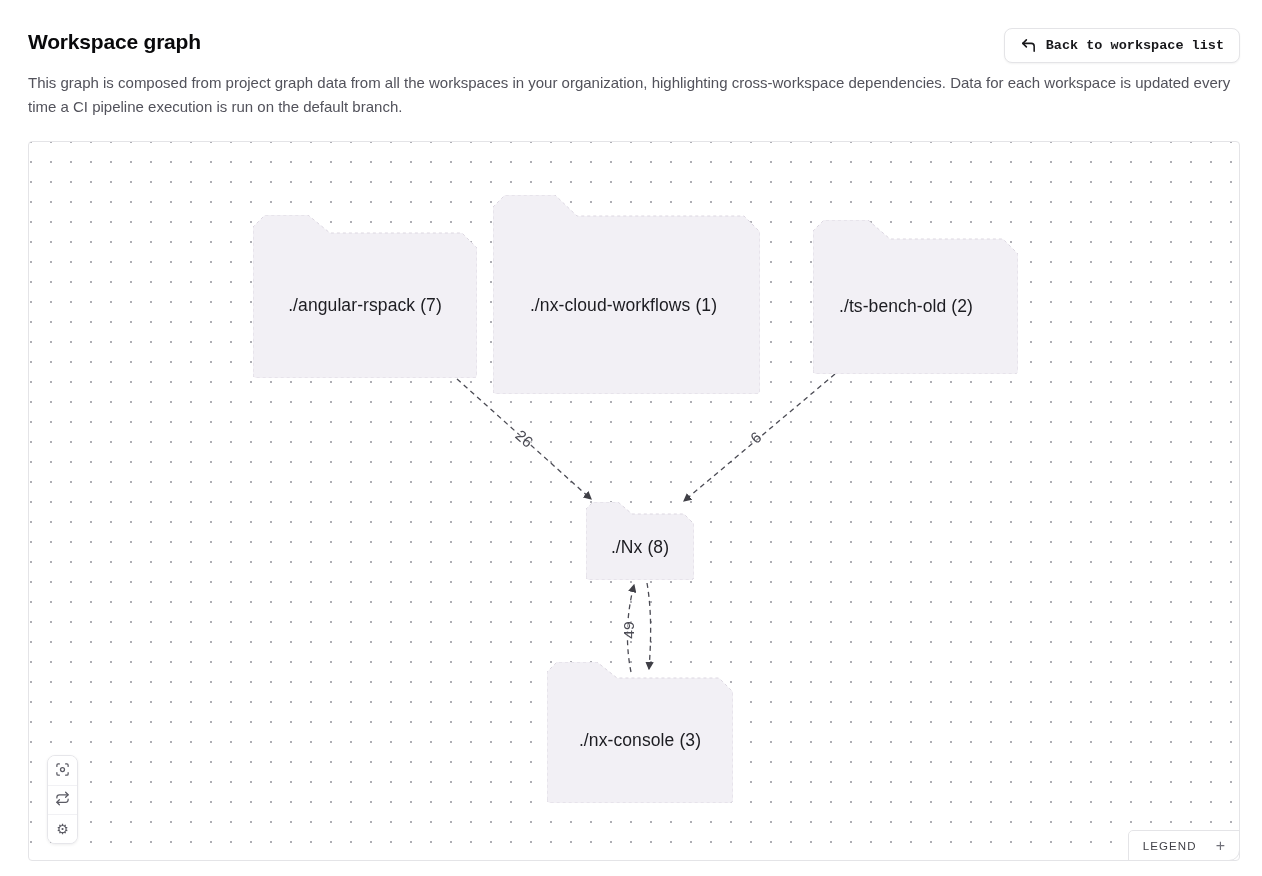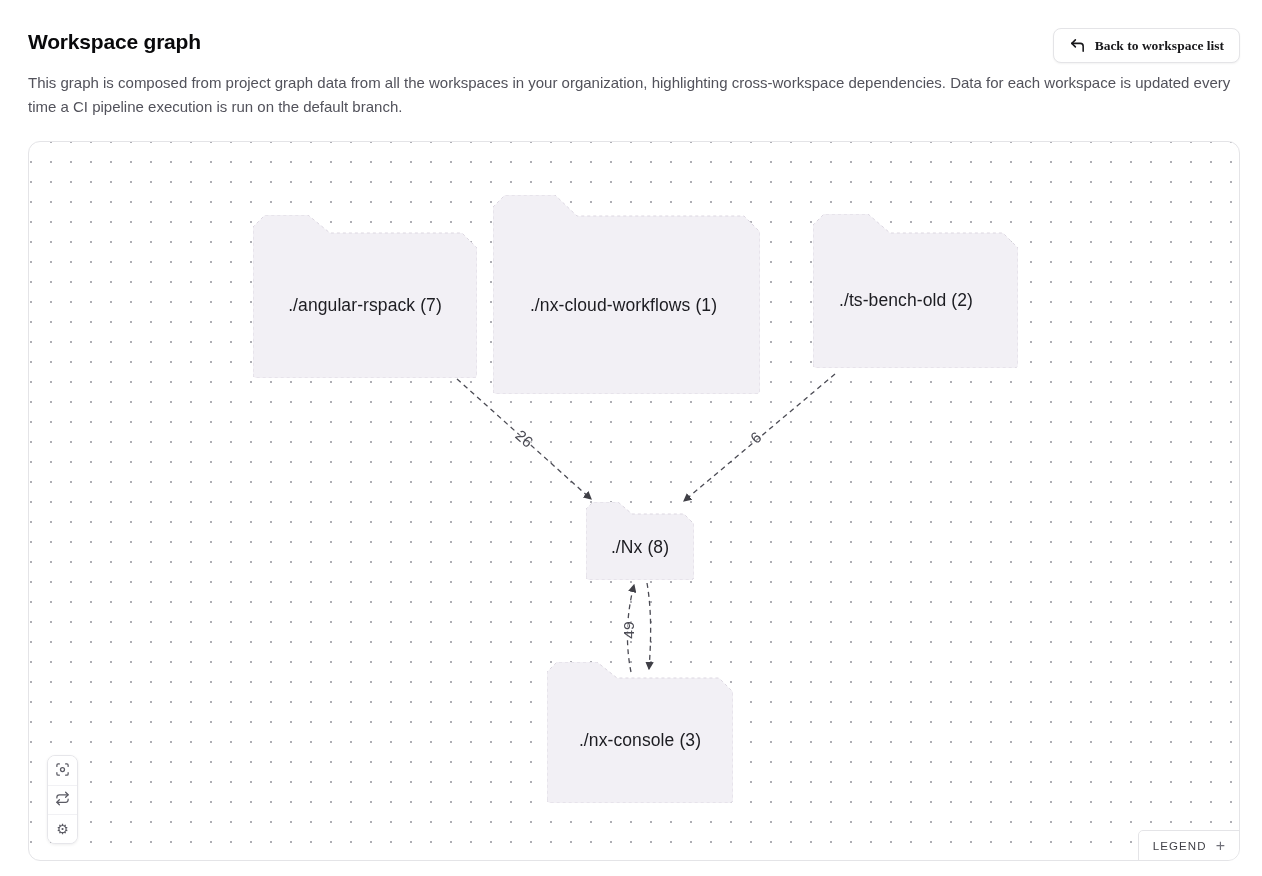--- a/index.html
+++ b/index.html
@@ -6,30 +6,30 @@
   html,body { background:#ffffff; width:1262px; height:876px; overflow:hidden; }
   body { font-family:"Liberation Sans", sans-serif; color:#18181b; }
   .page { padding:28px 22px 0 28px; }
 
   
   .header-row { display:flex; align-items:flex-start; justify-content:space-between; }
   h1.title { font-size:21px; font-weight:700; letter-spacing:-0.2px; color:#09090b; padding-top:2px; }
   .back-btn {
     display:flex; align-items:center; gap:9px;
     background:#fff; border:1px solid #e4e4e7; border-radius:8px;
-    padding:8px 15px; font-family:Liberation Serif, serif; font-size:13.5px; font-weight:700; color:#18181b;
+    padding:8px 15px; font-family:Liberation Mono, monospace; font-size:13.5px; font-weight:700; color:#18181b;
     box-shadow:0 1px 2px rgba(0,0,0,.05); cursor:pointer;
   }
   .back-btn svg { display:block; }
   .desc { margin-top:8px; font-size:15px; line-height:24px; color:#52525b; max-width:1212px; }
 
   
   .graph-panel {
     position:relative; margin-top:22px; width:1212px; height:720px;
-    border:1px solid #e4e4e7; border-radius:12px; background:#fff; overflow:hidden;
+    border:1px solid #e4e4e7; border-radius:4px; background:#fff; overflow:hidden;
     background-image: radial-gradient(circle, #aeaeb4 1.05px, transparent 1.35px);
     background-size:20px 20px; background-position:12px 10px;
   }
   svg.edges { position:absolute; inset:0; pointer-events:none; }
 
   .node { position:absolute; cursor:pointer; }
   .node svg.folder { position:absolute; inset:0; }
   .node-label {
     position:absolute; inset:0; display:flex; align-items:center; justify-content:center;
     font-size:17.5px; color:#1c1c21; letter-spacing:0.1px;
@@ -47,21 +47,21 @@
   }
   .controls button {
     background:#fff; border:none; width:100%; height:29px; cursor:pointer;
     display:flex; align-items:center; justify-content:center; color:#5b5b64; font-size:14px;
   }
   .controls button + button { border-top:1px solid #f1f1f4; }
 
   
   .legend {
     position:absolute; right:-1px; bottom:-1px; height:31px; padding:0 14px;
-    display:flex; align-items:center; gap:9px;
+    display:flex; align-items:center; gap:19px;
     background:#fff; border:1px solid #e4e4e7; border-radius:5px 0 11px 0; cursor:pointer;
     font-family:inherit;
   }
   .legend .legend-text { font-size:11.5px; font-weight:500; letter-spacing:1.1px; color:#3f3f46; }
   .legend .plus { font-size:16px; font-weight:400; color:#71717a; line-height:1; }
 </style>
 </head>
 <body>
 
 <div class="page">
@@ -104,21 +104,21 @@
       <div class="node-label" style="padding-top:18px">./angular-rspack (7)</div>
     </div>
 
     <div class="node" style="left:464px; top:53px; width:261px; height:199px">
       <svg class="folder" width="267" height="199" viewBox="0 0 267 199">
         <path d="M0 195 Q0 199 4 199 L263 199 Q267 199 267 195 L267 37 L251 21 L84 21 L62 0 L12 0 L0 12 Z" fill="#f2f0f5" stroke="#dcd7e1" stroke-width="1" stroke-dasharray="3 3" stroke-linejoin="round"></path>
       </svg>
       <div class="node-label" style="padding-top:21px">./nx-cloud-workflows (1)</div>
     </div>
 
-    <div class="node" style="left:784px; top:72px; width:186px; height:154px">
+    <div class="node" style="left:784px; top:78px; width:186px; height:154px">
       <svg class="folder" width="205" height="154" viewBox="0 0 205 154">
         <path d="M0 150 Q0 154 4 154 L201 154 Q205 154 205 150 L205 34 L190 19 L77 19 L55 0 L11 0 L0 11 Z" fill="#f2f0f5" stroke="#dcd7e1" stroke-width="1" stroke-dasharray="3 3" stroke-linejoin="round"></path>
       </svg>
       <div class="node-label" style="padding-top:19px">./ts-bench-old (2)</div>
     </div>
 
     <div class="node" style="left:557px; top:360px; width:108px; height:78px">
       <svg class="folder" width="108" height="78" viewBox="0 0 108 78">
         <path d="M0 74 Q0 78 4 78 L104 78 Q108 78 108 74 L108 22 L98 12 L46 12 L32 0 L7 0 L0 7 Z" fill="#f2f0f5" stroke="#dcd7e1" stroke-width="1" stroke-dasharray="3 3" stroke-linejoin="round"></path>
       </svg>

